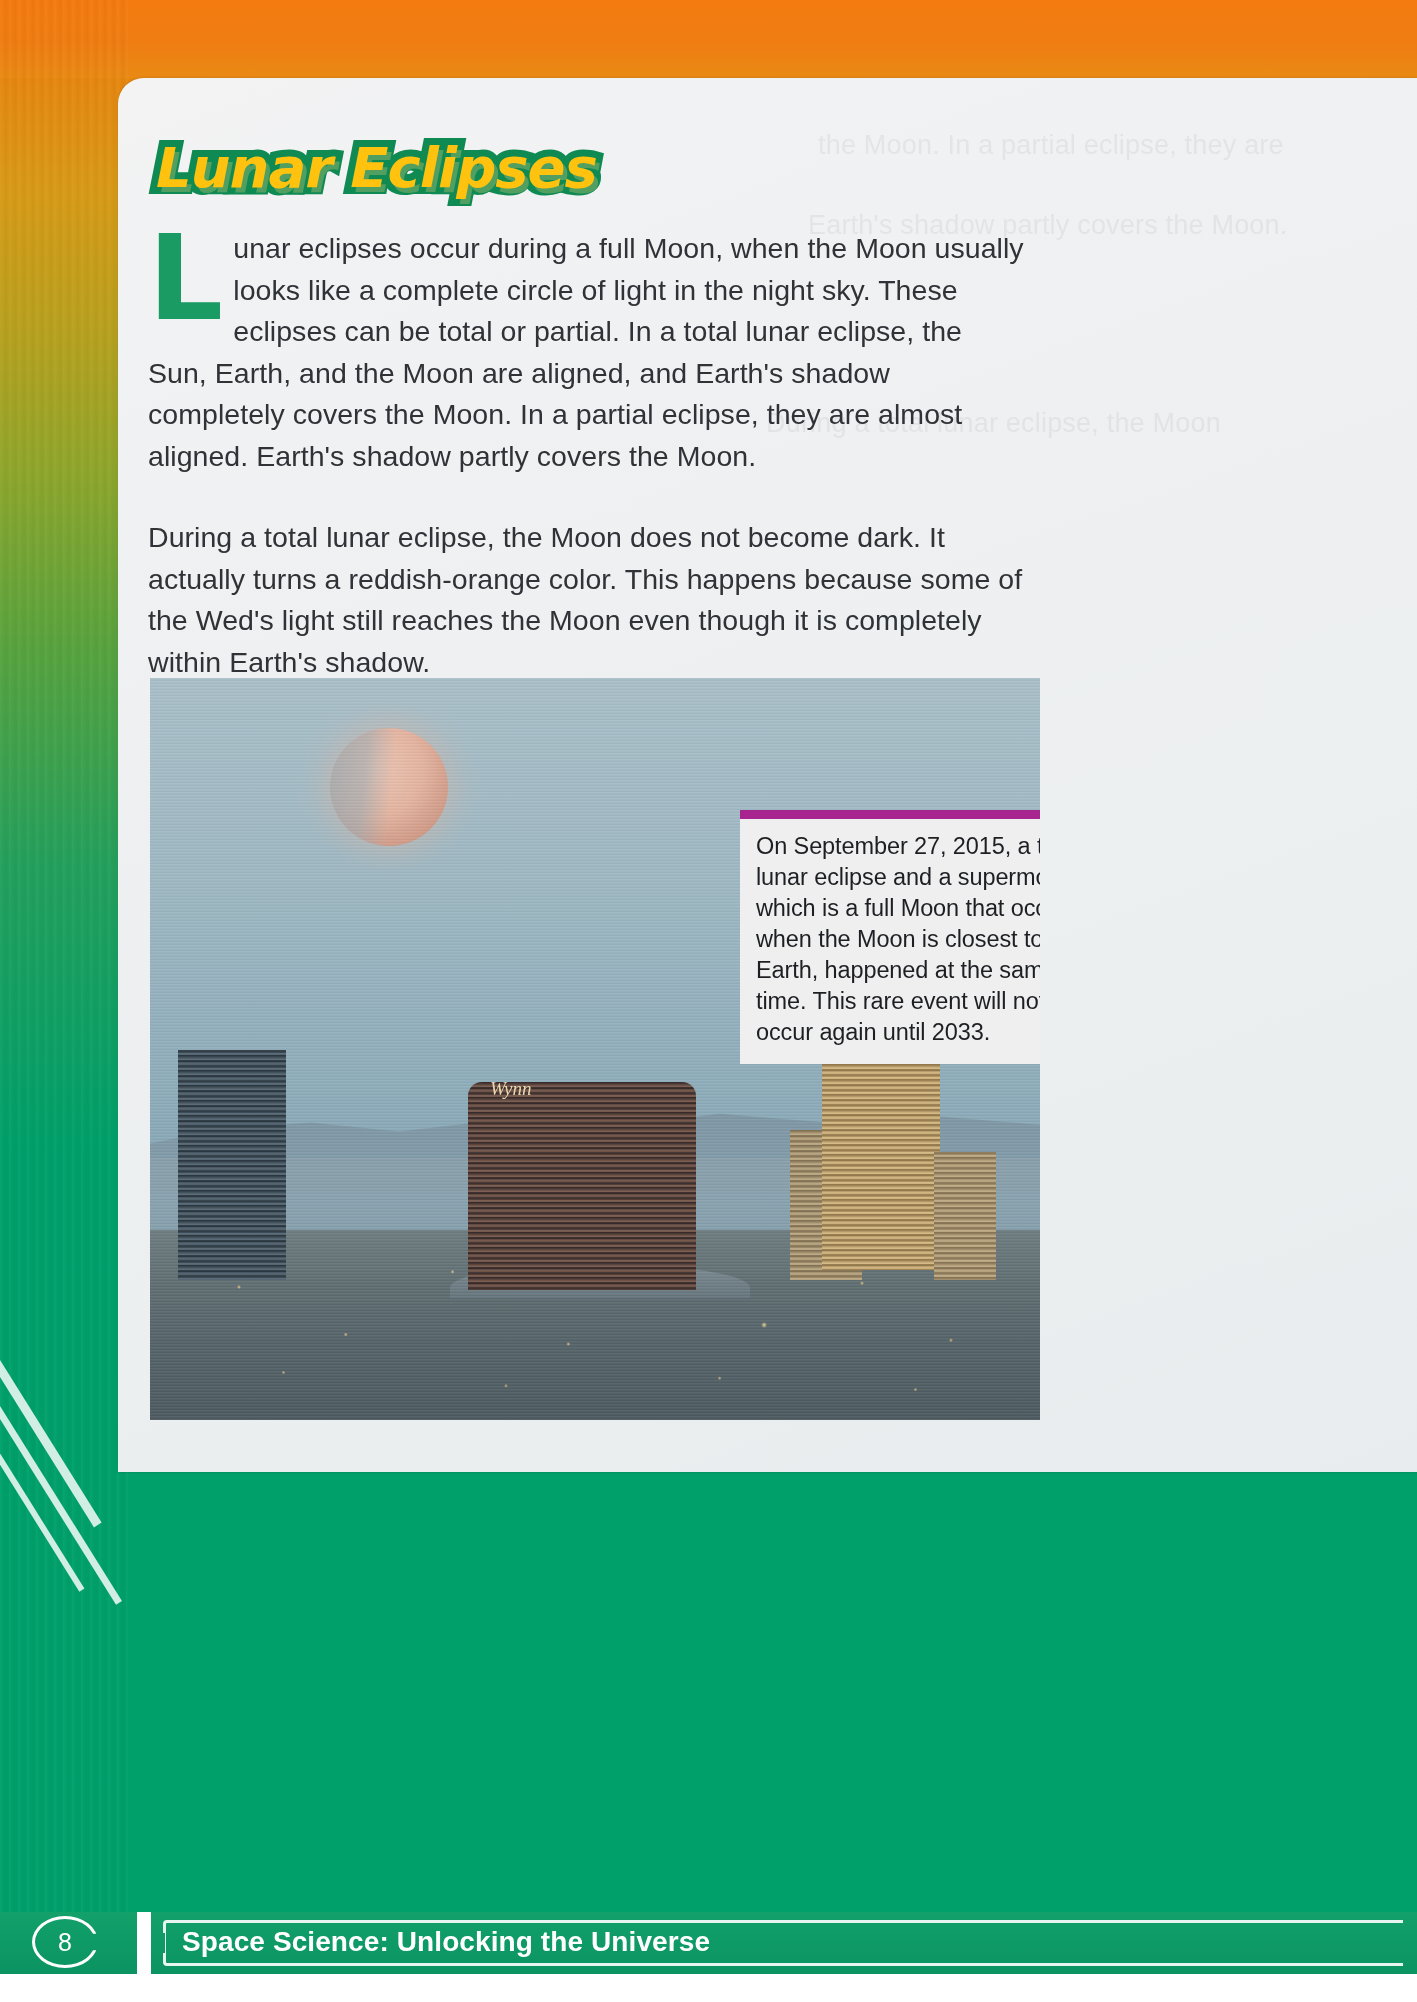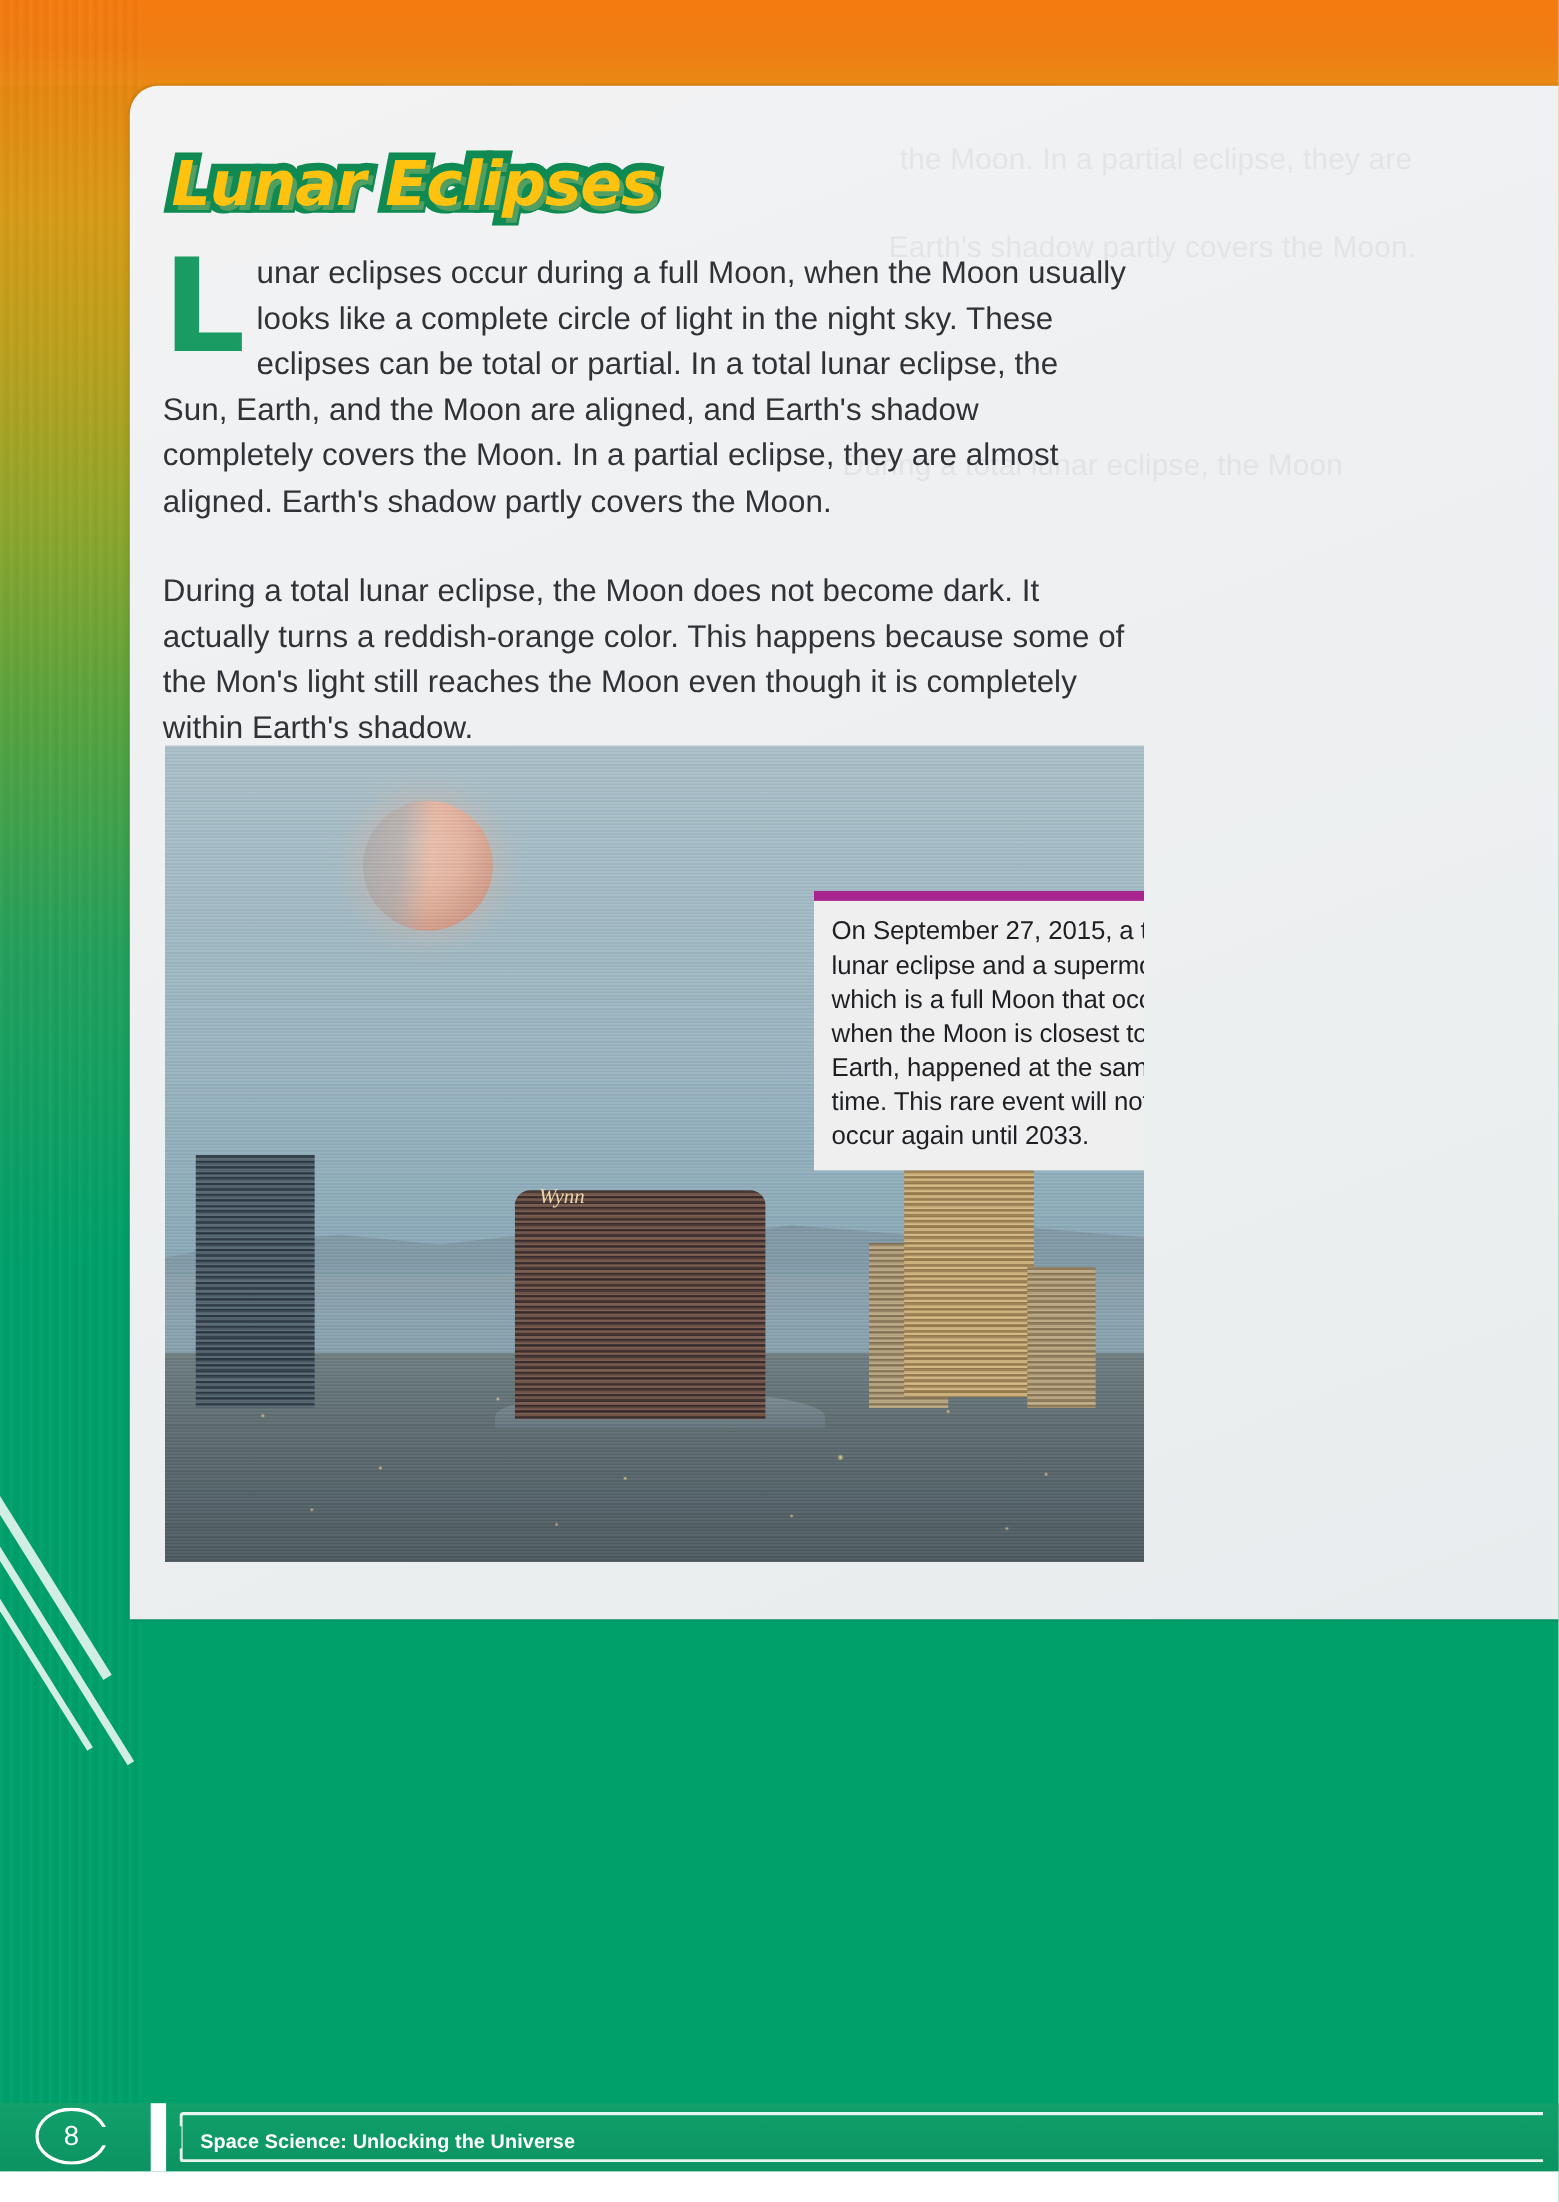--- a/index.html
+++ b/index.html
@@ -245,21 +245,21 @@
   }
   #footer-notch {
     position:absolute; left:163px; bottom:36px; width:1240px; height:46px;
     border:3px solid rgba(255,255,255,.9);
     border-right:none;
     clip-path:polygon(0 0, 100% 0, 100% 100%, 0 100%, 0 72%, 2px 72%, 2px 28%, 0 28%);
     border-radius:4px 0 0 4px;
   }
   #footer-title {
     position:absolute; left:182px; bottom:44px;
-    font-size:18px; font-weight:bold; color:#ffffff;
+    font-size:28px; font-weight:bold; color:#ffffff;
     letter-spacing:.1px;
   }
   #page-number-badge {
     position:absolute; left:32px; bottom:34px;
     width:66px; height:52px;
     display:flex; align-items:center; justify-content:center;
   }
   #page-number-ring {
     position:absolute; inset:0;
     border:3px solid #ffffff; border-radius:50%;
@@ -290,21 +290,21 @@
   <span class="ghost" style="left:700px; top:52px;">the Moon. In a partial eclipse, they are</span>
   <span class="ghost" style="left:690px; top:132px;">Earth's shadow partly covers the Moon.</span>
   <span class="ghost" style="left:636px; top:330px;margin-left:12px;">During a total lunar eclipse, the Moon</span>
 
   <div id="headline-wrap">
     <div id="headline">Lunar Eclipses</div>
   </div>
 
   <div id="body-copy">
     <p id="para1"><span id="dropcap">L</span><span>unar eclipses occur during a full Moon, when the Moon usually looks like a complete circle of light in the night sky. These eclipses can be total or partial. In a total lunar eclipse, the Sun, Earth, and the Moon are aligned, and Earth's shadow completely covers the Moon. In a partial eclipse, they are almost aligned. Earth's shadow partly covers the Moon.</span></p>
-    <p id="para2">During a total lunar eclipse, the Moon does not become dark. It actually turns a reddish-orange color. This happens because some of the Mon's light still reaches the Moon even though it is completely within Earth's shadow.</p>
+    <p id="para2">During a total lunar eclipse, the Moon does not become dark. It actually turns a reddish-orange color. This happens because some of the Wed's light still reaches the Moon even though it is completely within Earth's shadow.</p>
   </div>
 
   <div id="photo">
     <div id="sky"></div>
     <div id="moon"></div>
     <div id="moon-shadow"></div>
     <div id="hills"></div>
     <div id="valley"></div>
     <div id="ground"></div>
     <div id="ground-lights"></div>

